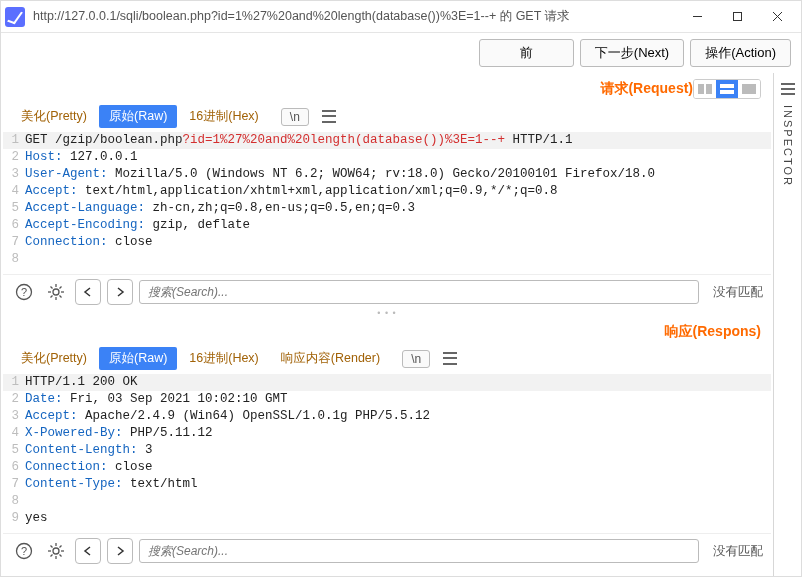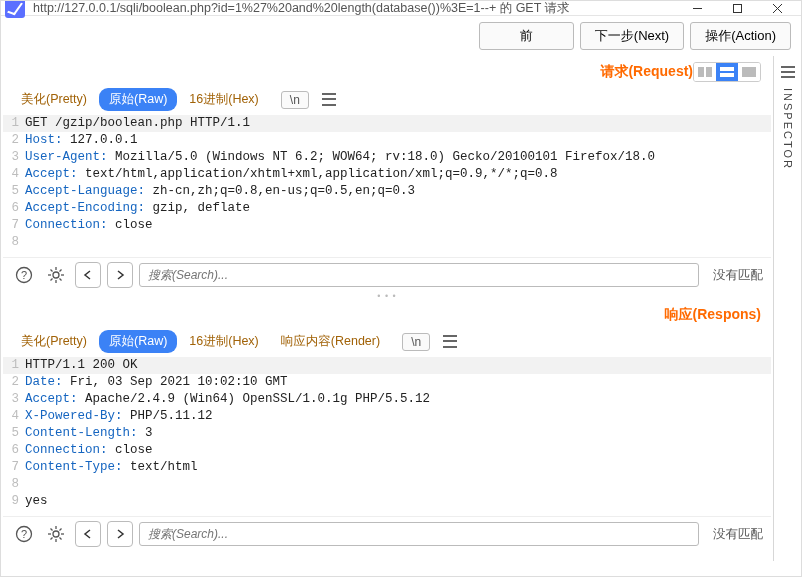--- a/index.html
+++ b/index.html
@@ -1,38 +1,38 @@
 <!DOCTYPE html>
 <html><head>
 <meta charset="utf-8">
 <style>
   * { box-sizing: border-box; margin: 0; padding: 0; }
   body { font-family: "Segoe UI", Arial, sans-serif; font-size: 13px; background: #fff; color: #333; width: 802px; height: 577px; overflow: hidden; border: 1px solid #ddd; position: relative; }
-  .titlebar { display: flex; align-items: center; height: 15px; padding: 0 4px; border-bottom: 1px solid #e5e5e5; }
+  .titlebar { display: flex; align-items: center; height: 32px; padding: 0 4px; border-bottom: 1px solid #e5e5e5; }
   .titlebar .app-icon { width: 20px; height: 20px; background: #5b6fff; border-radius: 3px; margin-right: 8px; position: relative; }
   .titlebar .app-icon::after { content: ""; position: absolute; left: 6px; top: 3px; width: 6px; height: 12px; border: solid white; border-width: 0 2px 2px 0; transform: rotate(20deg) skewX(-15deg); }
   .titlebar .title { flex: 1; font-size: 12.5px; color: #555; white-space: nowrap; overflow: hidden; }
   .win-btn { width: 40px; height: 28px; display: flex; align-items: center; justify-content: center; }
   .win-btn svg { width: 11px; height: 11px; }
   .toolbar-row { display: flex; justify-content: flex-end; padding: 6px 10px; gap: 6px; }
   .btn { border: 1px solid #bbb; background: #fafafa; padding: 4px 14px; border-radius: 3px; font-size: 13px; cursor: default; }
   .btn.wide { min-width: 95px; text-align: center; }
   .main-wrap { display: flex; height: calc(100% - 70px); }
   .panels { flex: 1; overflow: hidden; padding: 0 2px; display: flex; flex-direction: column; }
   .inspector-tab { width: 28px; border-left: 1px solid #d7d7d7; display: flex; flex-direction: column; align-items: center; padding-top: 8px; }
   .inspector-tab .ham { margin-bottom: 8px; }
   .inspector-tab .vlabel { writing-mode: vertical-rl; letter-spacing: 2px; font-size: 11px; color: #444; }
   .panel { display: flex; flex-direction: column; }
   .panel-title { color: #ff6a00; font-size: 14px; font-weight: 600; padding: 6px 10px 4px; display: flex; align-items: center; justify-content: flex-end; }
   .view-icons { display: flex; gap: 0; border: 1px solid #ccc; border-radius: 3px; overflow: hidden; }
   .view-icons div { width: 22px; height: 18px; display: flex; align-items: center; justify-content: center; background: #fff; }
   .view-icons div.active { background: #3b82f6; }
   .tabs-row { display: flex; align-items: center; padding: 2px 8px; gap: 2px; }
   .tab { padding: 3px 10px; font-size: 12.5px; color: #a16207; border-radius: 2px; }
-  .tab.active { background: #3b82f6; color: #fff; border-radius: 9px; }
+  .tab.active { background: #3b82f6; color: #fff; }
   .tab-sep { width: 8px; }
   .mini-btn { border: 1px solid #bbb; background: #fafafa; border-radius: 3px; padding: 1px 8px; font-size: 12px; color: #555; }
   .ham-icon { width: 20px; height: 16px; display: flex; flex-direction: column; justify-content: space-around; align-items: center; }
   .ham-icon span { width: 14px; height: 2px; background: #666; display: block; }
   .code-block { font-family: Consolas, "Courier New", monospace; font-size: 12.5px; line-height: 17px; padding: 2px 0 6px; overflow: auto; }
   .code-line { display: flex; white-space: pre; }
   .gutter { width: 22px; text-align: right; color: #bdbdbd; padding-right: 6px; user-select: none; }
   .hl-line { background: #f2f2f2; }
   .tok-header { color: #1565c0; }
   .tok-query { color: #d32f2f; }
@@ -108,21 +108,21 @@
         <div class="tab-sep"></div>
         <div class="mini-btn">\n</div>
         <div style="width:6px"></div>
         <div class="ham-icon">
             <span></span>
             <span></span>
             <span></span>
           </div>
       </div>
       <div class="code-block" id="request-code">
-          <div class="code-line hl-line"><span class="gutter">1</span><span class="tok-normal">GET /gzip/boolean.php</span><span class="tok-normal"> HTTP/1.1</span></div>
+          <div class="code-line hl-line"><span class="gutter">1</span><span class="tok-normal">GET /gzip/boolean.php</span><span class="tok-query">?id=1%27%20and%20length(database())%3E=1--+</span><span class="tok-normal"> HTTP/1.1</span></div>
           <div class="code-line"><span class="gutter">2</span><span class="tok-header">Host:</span><span class="tok-normal"> 127.0.0.1</span></div>
           <div class="code-line"><span class="gutter">3</span><span class="tok-header">User-Agent:</span><span class="tok-normal"> Mozilla/5.0 (Windows NT 6.2; WOW64; rv:18.0) Gecko/20100101 Firefox/18.0</span></div>
           <div class="code-line"><span class="gutter">4</span><span class="tok-header">Accept:</span><span class="tok-normal"> text/html,application/xhtml+xml,application/xml;q=0.9,*/*;q=0.8</span></div>
           <div class="code-line"><span class="gutter">5</span><span class="tok-header">Accept-Language:</span><span class="tok-normal"> zh-cn,zh;q=0.8,en-us;q=0.5,en;q=0.3</span></div>
           <div class="code-line"><span class="gutter">6</span><span class="tok-header">Accept-Encoding:</span><span class="tok-normal"> gzip, deflate</span></div>
           <div class="code-line"><span class="gutter">7</span><span class="tok-header">Connection:</span><span class="tok-normal"> close</span></div>
           <div class="code-line"><span class="gutter">8</span><span class="tok-normal"></span></div>
         </div>
       <div class="bottom-bar">
         <div class="icon-btn plain">

